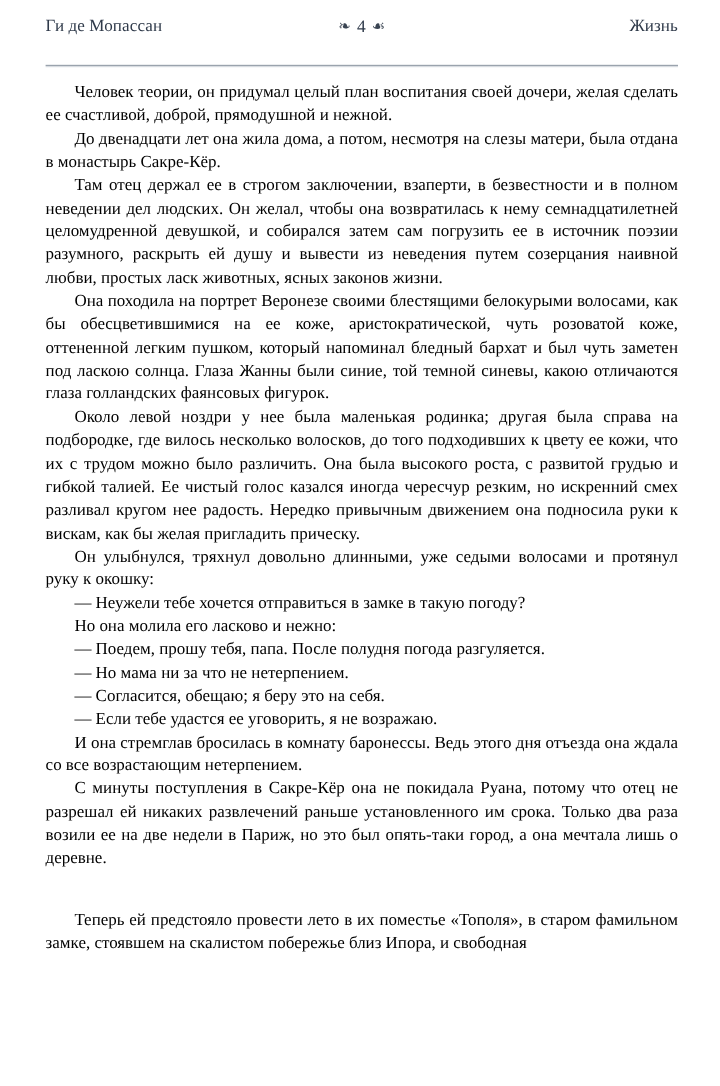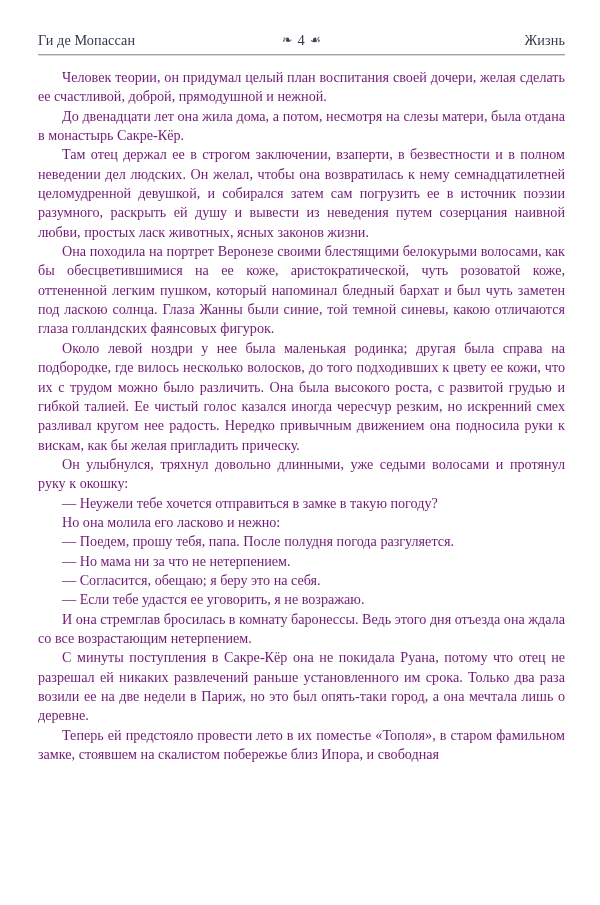--- a/index.html
+++ b/index.html
@@ -20,21 +20,21 @@
     width: 600px;
     height: 905px;
     box-sizing: border-box;
     background: #ffffff;
   }
 
   
   .running-head {
     position: absolute;
     left: 38px;
-    top: 32px;
+    top: 14px;
     width: 527px;
     height: 26px;
     display: flex;
     align-items: flex-start;
     justify-content: space-between;
     font-size: 14.2px;
     letter-spacing: 0.1px;
     color: #2f3a4a;
     white-space: nowrap;
   }
@@ -87,34 +87,35 @@
   
   .textblock {
     position: absolute;
     left: 38px;
     top: 68px;
     width: 527px;
     font-size: 14.15px;
     line-height: 19.35px;
     text-align: justify;
     text-justify: inter-word;
-    color: #701a75;
+    color: #000000;
     -webkit-hyphens: none;
     hyphens: none;
   }
   .textblock p {
     margin: 0;
     text-indent: 24px;
     text-align: justify;
   }
   .textblock p.dialogue {
     text-indent: 24px;
   }
   .textblock p:last-child {
     text-align: justify;
+    margin-top: 32px;
   }
 </style>
 </head>
 <body>
 
 <div class="page">
 
   <div class="running-head">
     <span class="rh-author">Ги де Мопассан</span>
     <span class="rh-center">

